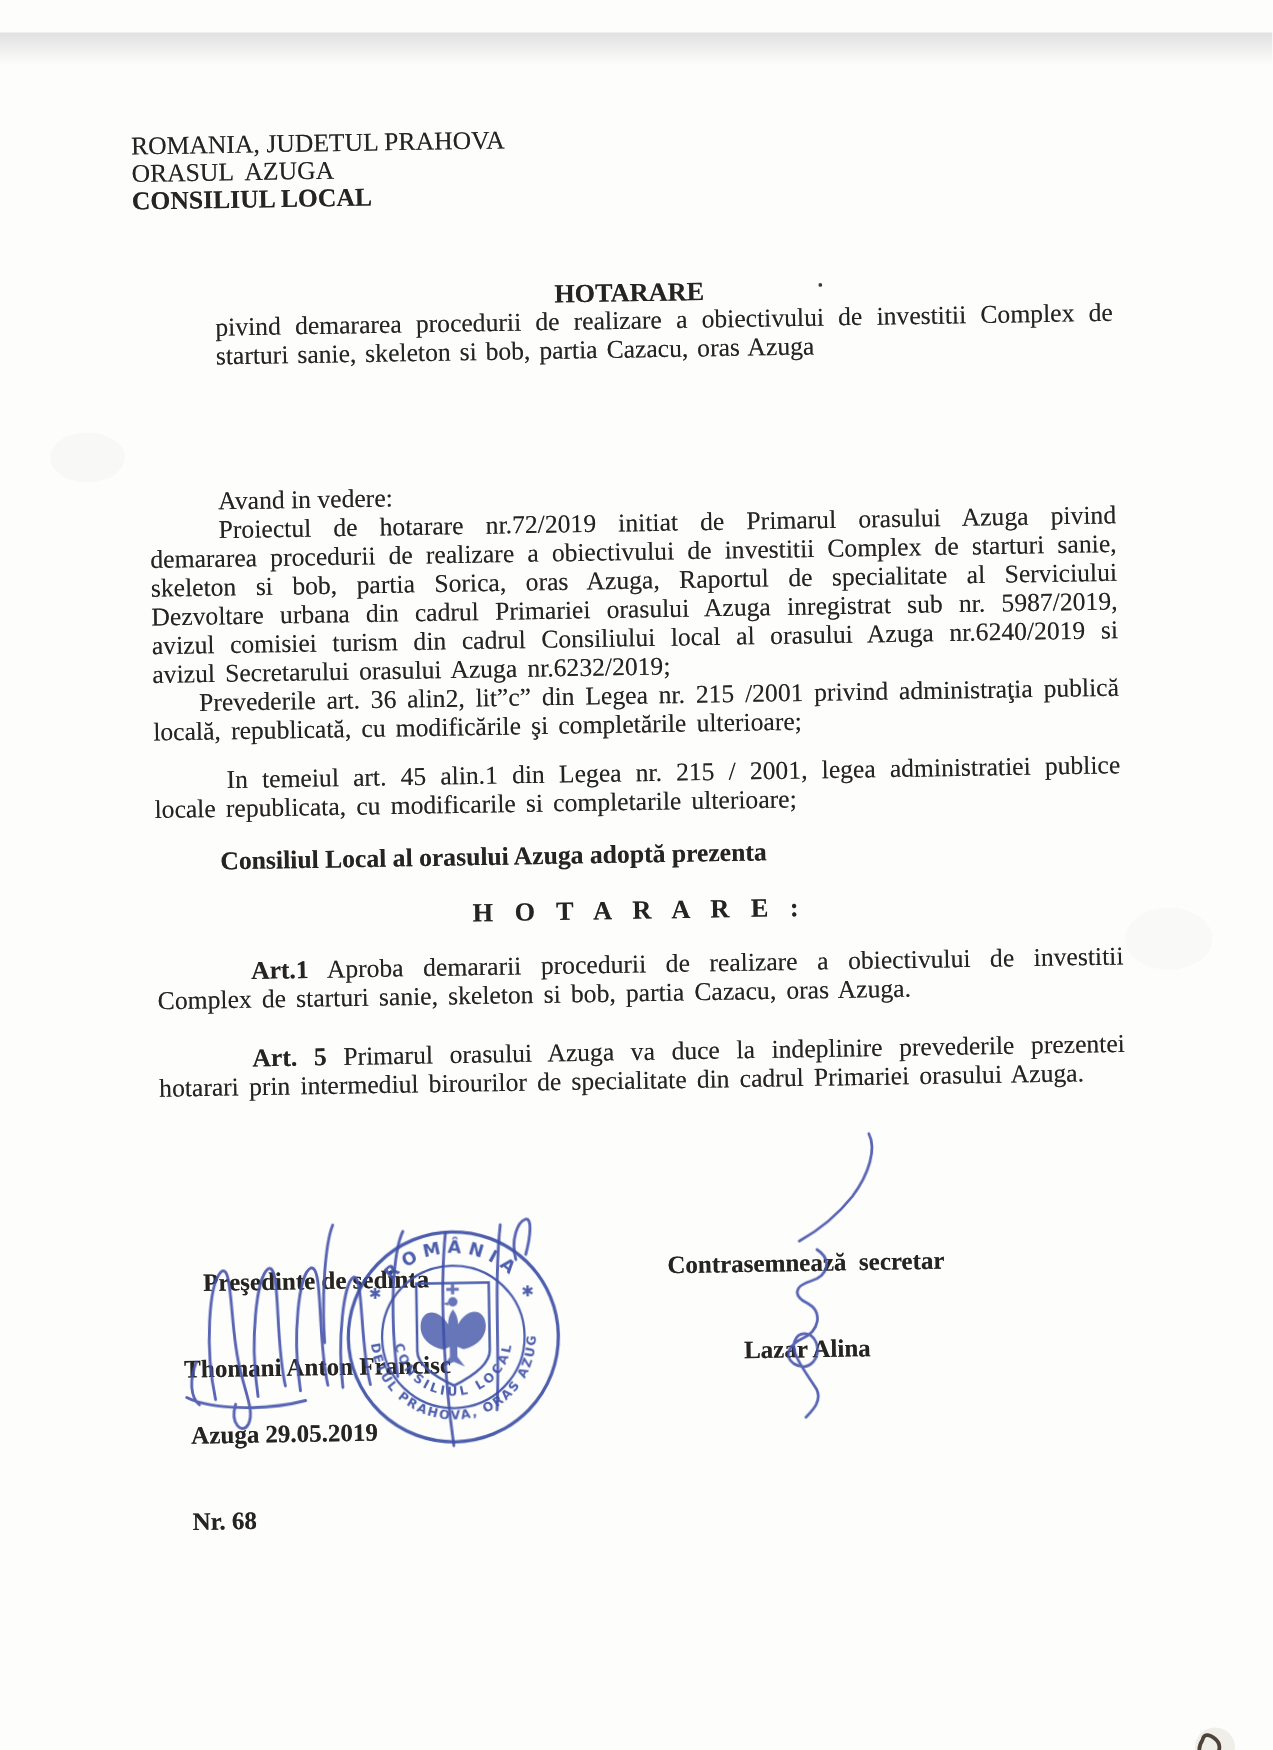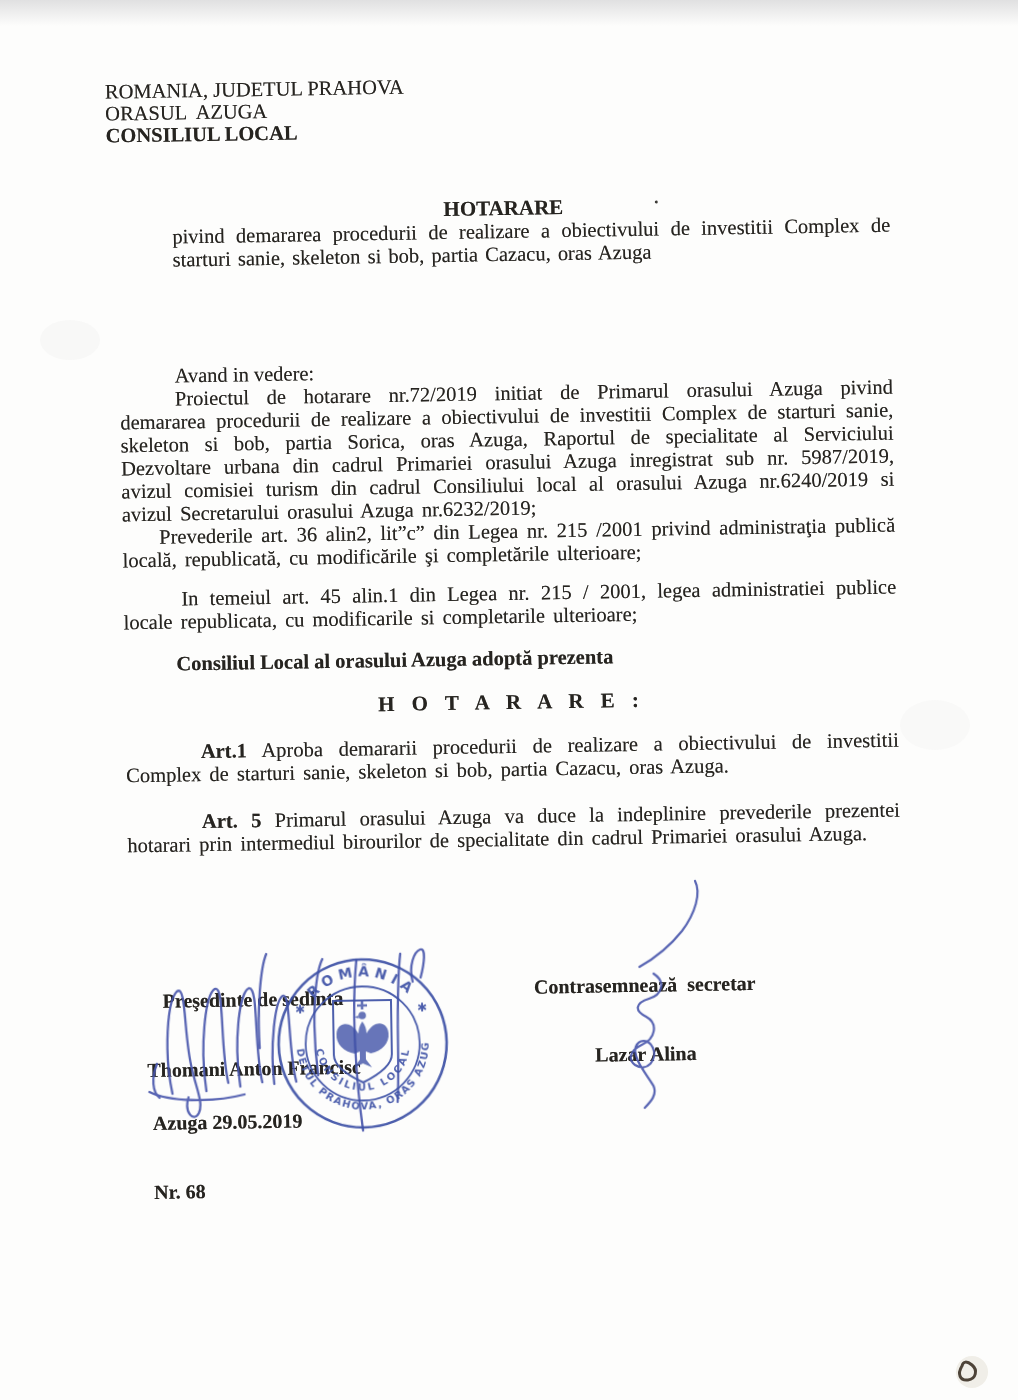--- a/index.html
+++ b/index.html
@@ -1,21 +1,21 @@
 <!DOCTYPE html>
 <html><head>
 <meta charset="utf-8">
 <style>
   html,body{margin:0;padding:0;}
   body{
     width:1018px;height:1400px;overflow:hidden;position:relative;
     background:#fdfdfc;
     font-family:"Liberation Serif","DejaVu Serif",serif;
   }
-  .page{position:absolute;inset:0;background:#fdfdfc;}
+  .page{position:absolute;inset:0;background:#fdfdfc;margin-top:26px;}
   
   .page::before{
     content:"";position:absolute;left:0;top:0;right:0;height:26px;
     background:linear-gradient(to bottom,rgba(150,150,155,.28),rgba(150,150,155,0));
     pointer-events:none;
   }
   .smudge{position:absolute;border-radius:50%;pointer-events:none;}
   .rot{position:absolute;inset:0;transform:rotate(-0.95deg);transform-origin:509px 700px;}
   .ink{color:#262420;text-shadow:0 0 .5px rgba(45,42,38,.55);}
   .flow{position:absolute;left:125px;top:74px;width:773px;font-size:20.5px;line-height:23px;}

